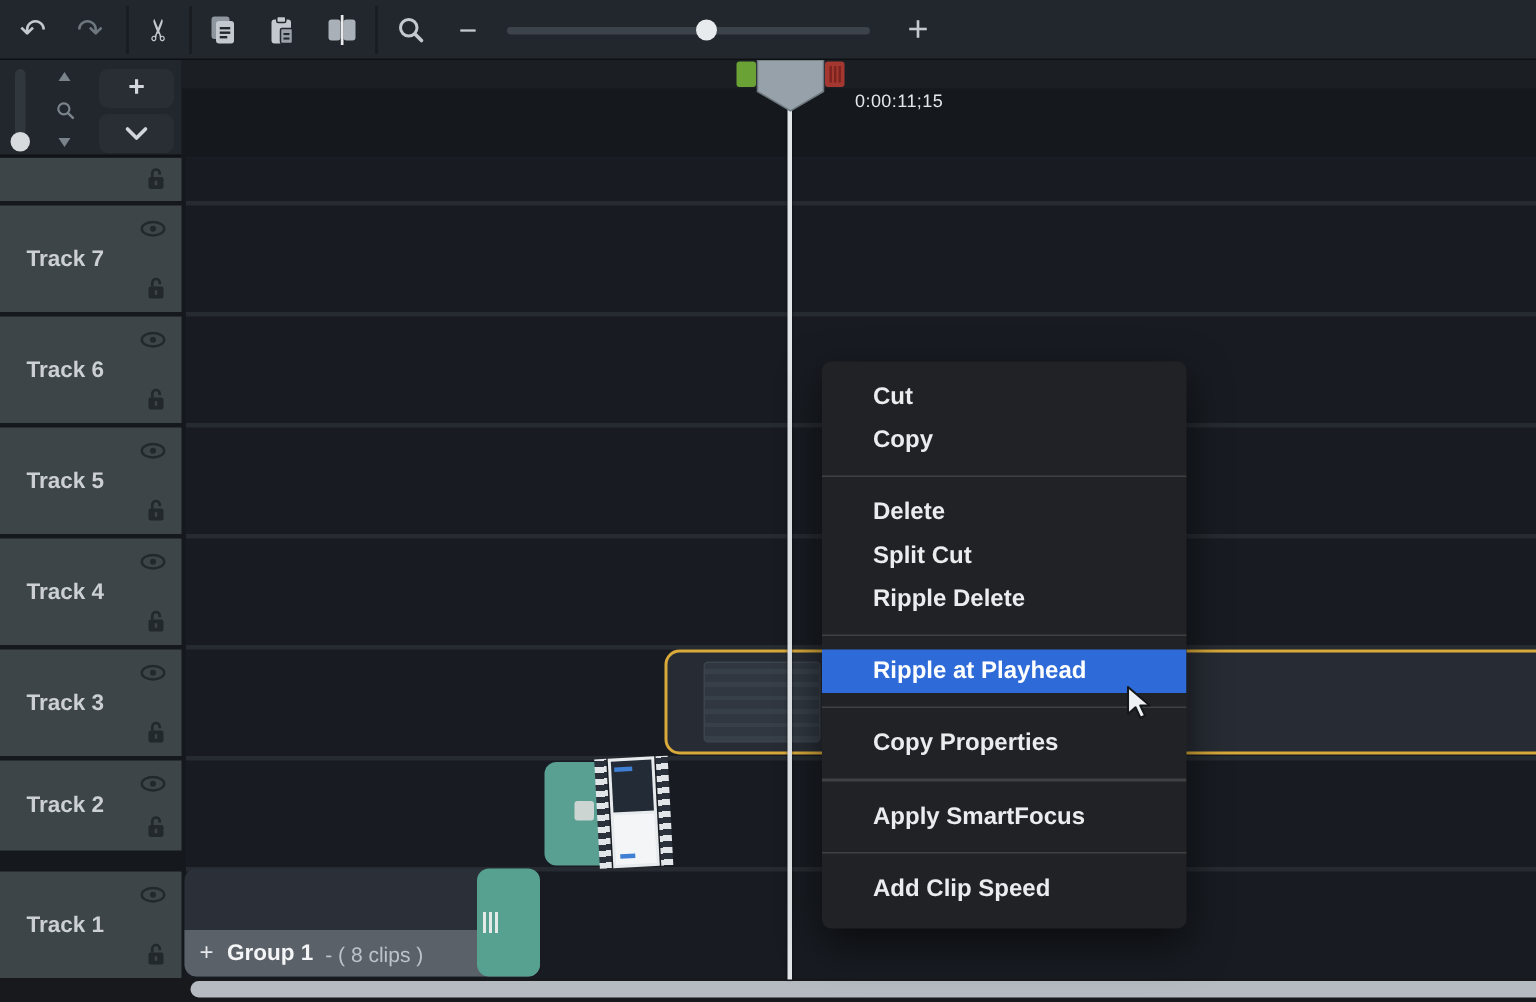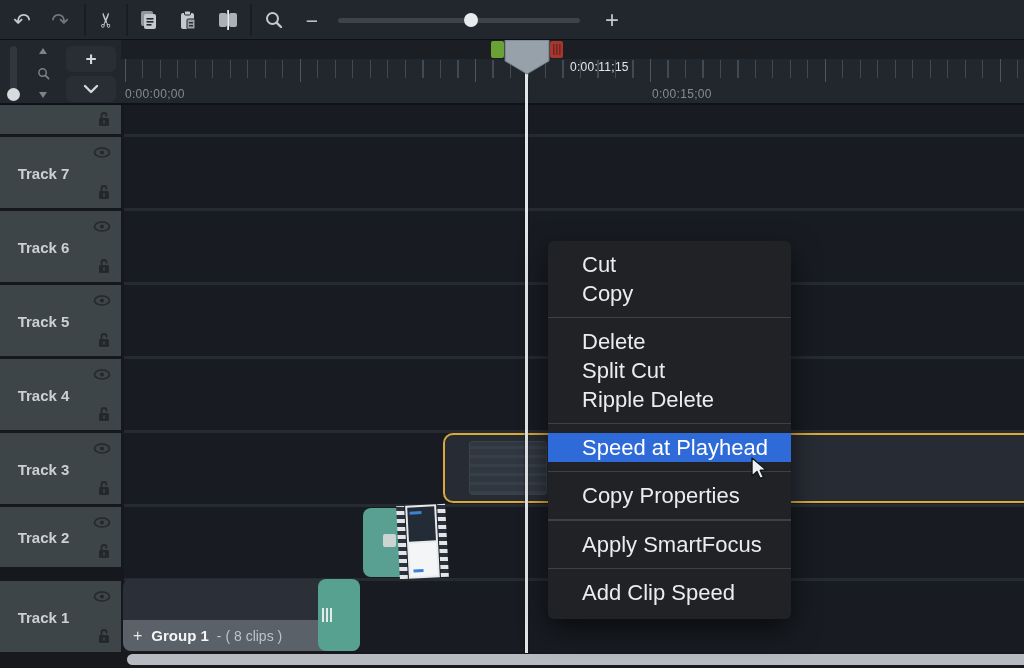--- a/index.html
+++ b/index.html
@@ -70,21 +70,21 @@
   .group-name{color:#f3f5f6;font-size:15px;font-weight:bold;margin-right:8px;}
   .group-count{color:#bdc3c9;font-size:14px;}
   .group-handle{position:absolute;left:195px;top:0;width:42px;height:72px;background:#57a190;border-radius:8px;z-index:12;}
   .grip{position:absolute;left:4px;top:29px;width:12px;height:14px;display:flex;gap:2px;}
   .grip span{width:2px;height:14px;background:#e4eae8;display:block;}
 
   
   .menu{position:absolute;left:548px;top:241px;width:243px;background:#212225;border-radius:6px;z-index:100;
       box-shadow:0 10px 28px rgba(0,0,0,.6);padding-bottom:3px;overflow:hidden;}
   .menu-sec{padding:9px 0;}
-  .mi{height:29px;line-height:29px;padding-left:34px;font-size:22px;color:#ebeced;white-space:nowrap;}
+  .mi{height:29px;line-height:29px;padding-left:34px;font-size:16px;color:#ebeced;white-space:nowrap;font-weight:bold;}
   .mi.hl{background:#2e6bd8;color:#ffffff;}
   .msep{height:1px;background:#3e4043;}
 
   .cursor{position:absolute;left:750px;top:457px;z-index:200;}
 
   .eye-svg,.lock-svg{display:block;}
 </style>
 </head>
 <body>
 
@@ -139,26 +139,20 @@
       </div>
     <div class="slider-track">
       <div class="slider-knob"></div>
     </div>
     <div class="tbtn" style="left:596px;font-size:24px">
         <span>+</span>
       </div>
   </div>
 
   <div class="ruler-top"></div>
-  <div class="ruler-band">
-    <div class="ticks-minor"></div>
-    <div class="ticks-major"></div>
-    <div class="ruler-label" style="left:4px">0:00:00;00</div>
-    <div class="ruler-label" style="left:531px">0:00:15;00</div>
-  </div>
   <div class="playhead-time">0:00:11;15</div>
 
   <div class="corner">
     <div class="vslider-track">
       <div class="vslider-knob"></div>
     </div>
     <div class="vzoom">
       <div class="tri-up"></div>
       <svg width="13" height="13" viewBox="0 0 14 14">
         <circle cx="6" cy="6" r="4" fill="none" stroke="#7a828a" stroke-width="1.6"></circle>
@@ -373,21 +367,21 @@
       <div class="mi">Copy</div>
     </div>
     <div class="msep"></div>
     <div class="menu-sec">
       <div class="mi">Delete</div>
       <div class="mi">Split Cut</div>
       <div class="mi">Ripple Delete</div>
     </div>
     <div class="msep"></div>
     <div class="menu-sec">
-      <div class="mi hl">Speed at Playhead</div>
+      <div class="mi hl">Ripple at Playhead</div>
     </div>
     <div class="msep"></div>
     <div class="menu-sec">
       <div class="mi">Copy Properties</div>
     </div>
     <div class="msep"></div>
     <div class="msep"></div>
     <div class="menu-sec">
       <div class="mi">Apply SmartFocus</div>
     </div>

